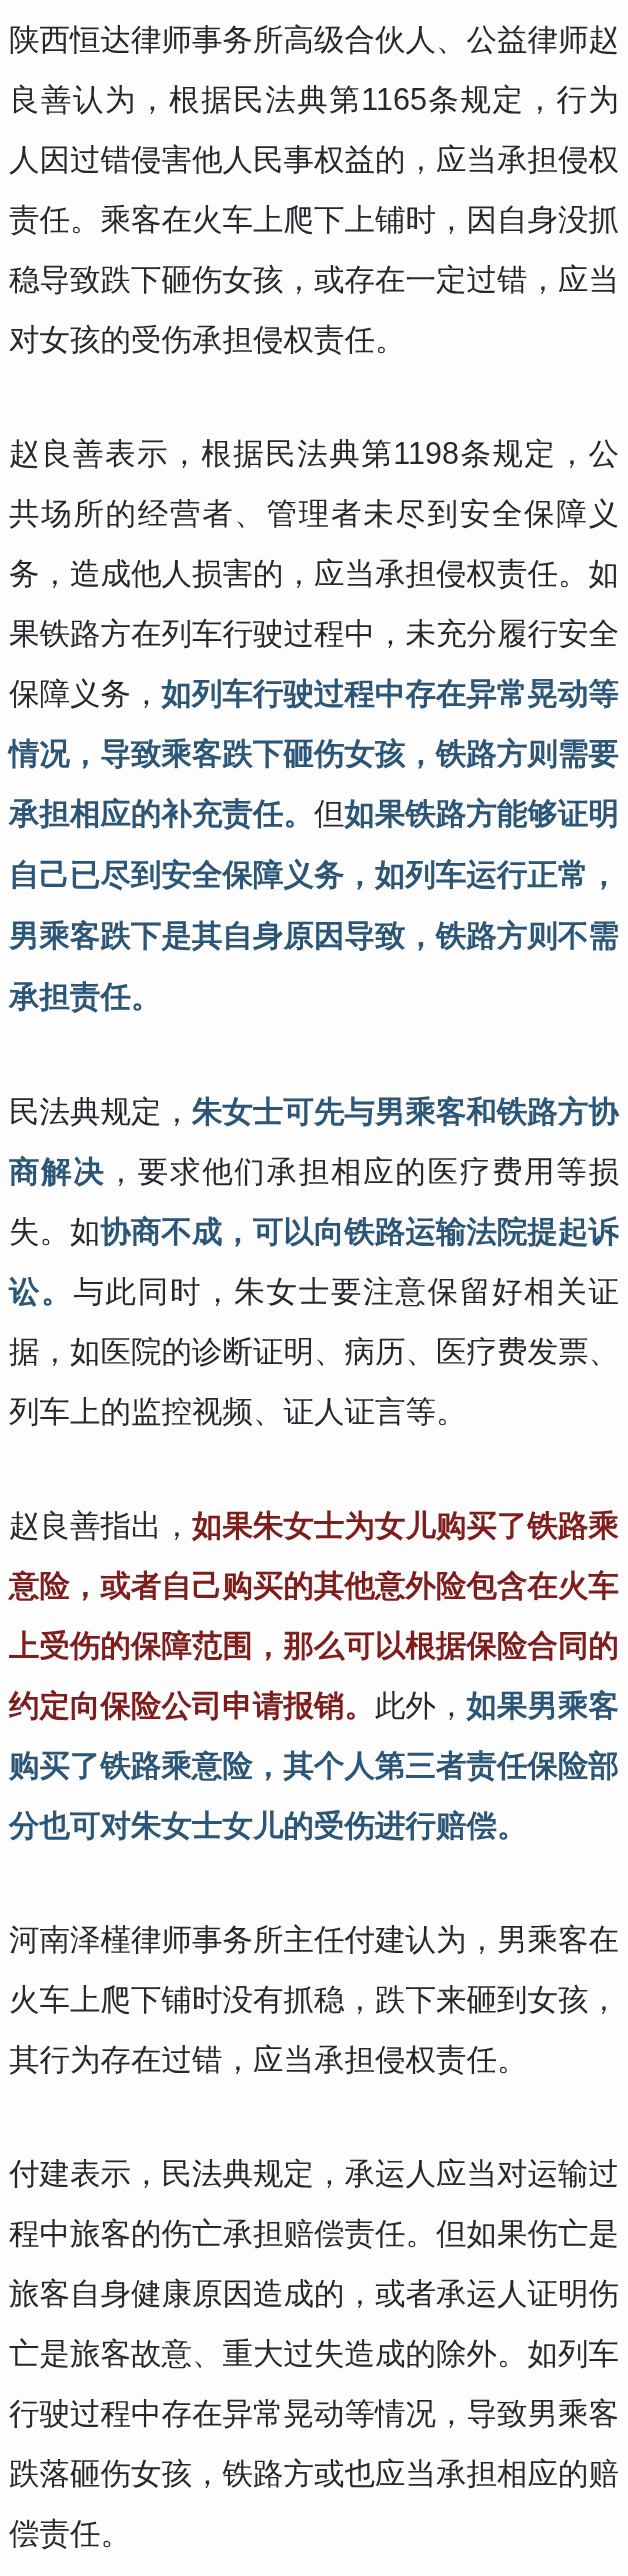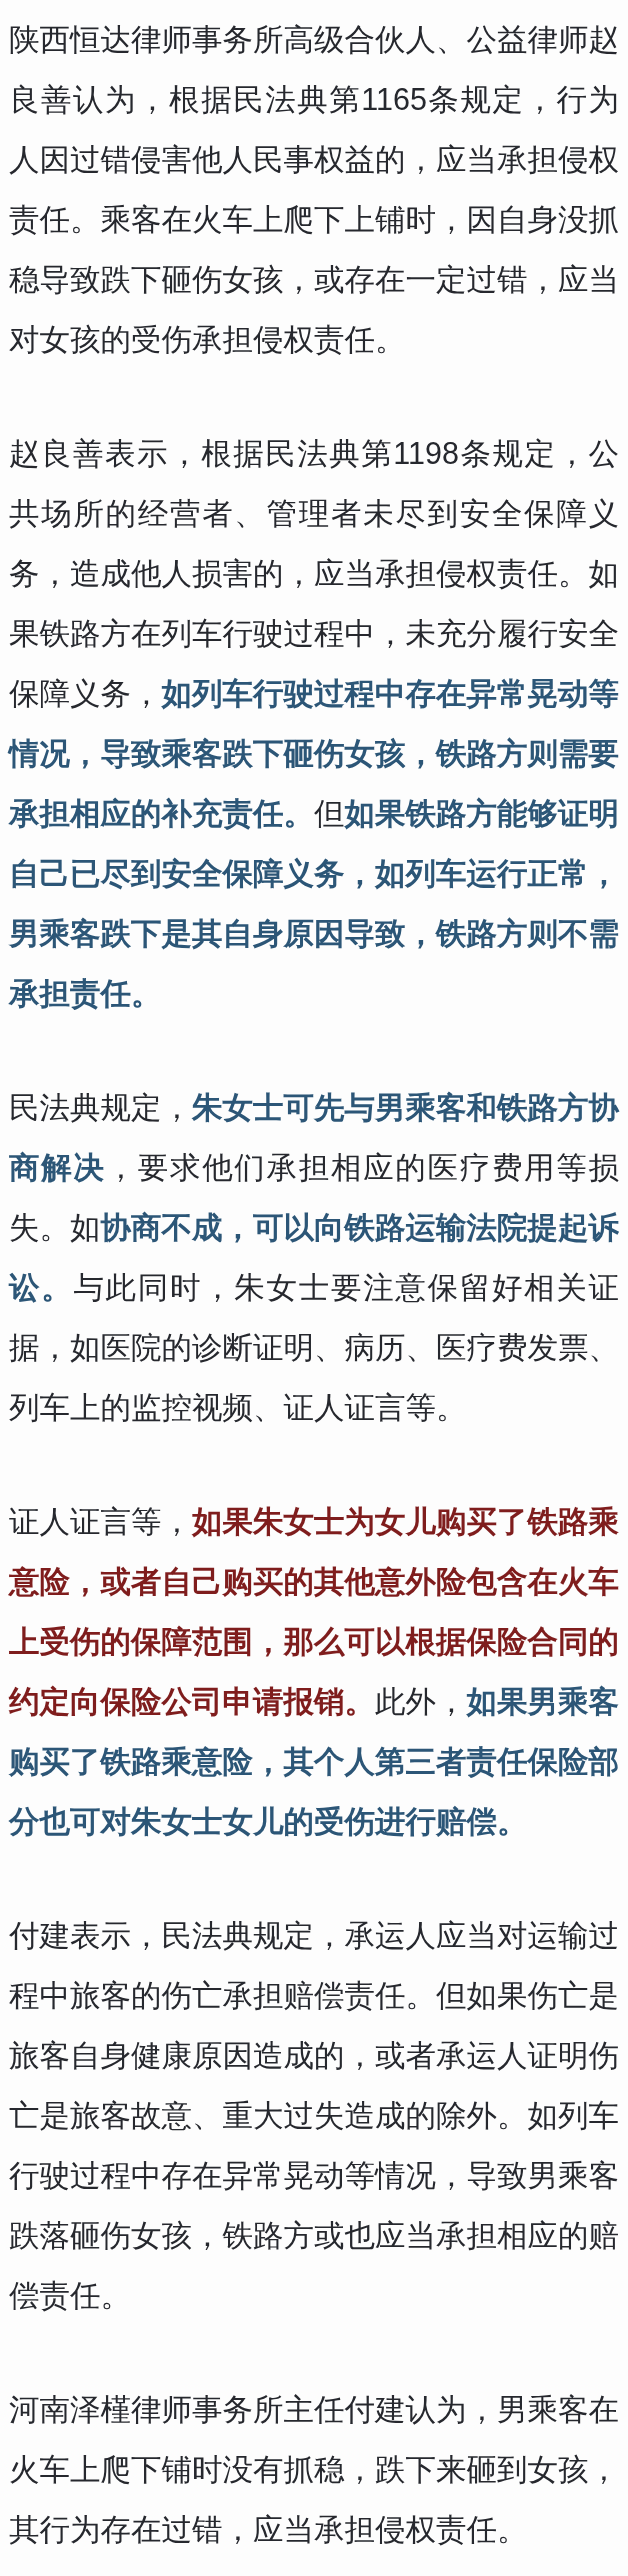--- a/index.html
+++ b/index.html
@@ -38,20 +38,20 @@
   .seg-highlight {
     font-weight: 700;
   }
 </style>
 </head>
 <body style="background: rgb(253, 253, 253);">
 
 <main class="article" style="color: rgb(38, 40, 46);">
   <div>
       <p><span class="seg-normal">陕西恒达律师事务所高级合伙人、公益律师赵良善认为，根据民法典第1165条规定，行为人因过错侵害他人民事权益的，应当承担侵权责任。乘客在火车上爬下上铺时，因自身没抓稳导致跌下砸伤女孩，或存在一定过错，应当对女孩的受伤承担侵权责任。</span></p>
-      <p><span class="seg-normal">赵良善表示，根据民法典第1198条规定，公共场所的经营者、管理者未尽到安全保障义务，造成他人损害的，应当承担侵权责任。如果铁路方在列车行驶过程中，未充分履行安全保障义务，</span><span class="seg-highlight" style="color: rgb(44, 86, 119);">如列车行驶过程中存在异常晃动等情况，导致乘客跌下砸伤女孩，铁路方则需要承担相应的补充责任。</span><span class="seg-normal">但</span><span class="seg-highlight" style="color: rgb(44, 86, 119);">如果铁路方能够证明自己已尽到安全保障义务，如列车运行正常，男乘客跌下是其自身原因导致，铁路方则不需承担责任。</span></p>
+      <p><span class="seg-normal">赵良善表示，根据民法典第1198条规定，公共场所的经营者、管理者未尽到安全保障义务，造成他人损害的，应当承担侵权责任。如果铁路方在列车行驶过程中，未充分履行安全保障义务，</span><span class="seg-highlight" style="color: rgb(44, 86, 119);">如列车行驶过程中存在异常晃动等情况，导致乘客跌下砸伤女孩，铁路方则需要承担相应的补充责任。</span><span class="seg-normal">但</span><span class="seg-highlight" style="color: rgb(44, 86, 119); font-family: Liberation Serif, serif;">如果铁路方能够证明自己已尽到安全保障义务，如列车运行正常，男乘客跌下是其自身原因导致，铁路方则不需承担责任。</span></p>
       <p><span class="seg-normal">民法典规定，</span><span class="seg-highlight" style="color: rgb(44, 86, 119);">朱女士可先与男乘客和铁路方协商解决</span><span class="seg-normal">，要求他们承担相应的医疗费用等损失。如</span><span class="seg-highlight" style="color: rgb(44, 86, 119);">协商不成，可以向铁路运输法院提起诉讼。</span><span class="seg-normal">与此同时，朱女士要注意保留好相关证据，如医院的诊断证明、病历、医疗费发票、列车上的监控视频、证人证言等。</span></p>
-      <p><span class="seg-normal">证人证言等，</span><span class="seg-highlight" style="color: #7f1d1d;">如果朱女士为女儿购买了铁路乘意险，或者自己购买的其他意外险包含在火车上受伤的保障范围，那么可以根据保险合同的约定向保险公司申请报销。</span><span class="seg-normal">此外，</span><span class="seg-highlight" style="color: rgb(44, 86, 119);">如果男乘客购买了铁路乘意险，其个人第三者责任保险部分也可对朱女士女儿的受伤进行赔偿。</span></p>
+      <p><span class="seg-normal">赵良善指出，</span><span class="seg-highlight" style="color: #7f1d1d;">如果朱女士为女儿购买了铁路乘意险，或者自己购买的其他意外险包含在火车上受伤的保障范围，那么可以根据保险合同的约定向保险公司申请报销。</span><span class="seg-normal">此外，</span><span class="seg-highlight" style="color: rgb(44, 86, 119);">如果男乘客购买了铁路乘意险，其个人第三者责任保险部分也可对朱女士女儿的受伤进行赔偿。</span></p>
+      <p><span class="seg-normal">河南泽槿律师事务所主任付建认为，男乘客在火车上爬下铺时没有抓稳，跌下来砸到女孩，其行为存在过错，应当承担侵权责任。</span></p>
       <p><span class="seg-normal">付建表示，民法典规定，承运人应当对运输过程中旅客的伤亡承担赔偿责任。但如果伤亡是旅客自身健康原因造成的，或者承运人证明伤亡是旅客故意、重大过失造成的除外。如列车行驶过程中存在异常晃动等情况，导致男乘客跌落砸伤女孩，铁路方或也应当承担相应的赔偿责任。</span></p>
-      <p><span class="seg-normal">河南泽槿律师事务所主任付建认为，男乘客在火车上爬下铺时没有抓稳，跌下来砸到女孩，其行为存在过错，应当承担侵权责任。</span></p>
     </div>
 </main>
 
 
 </body></html>

